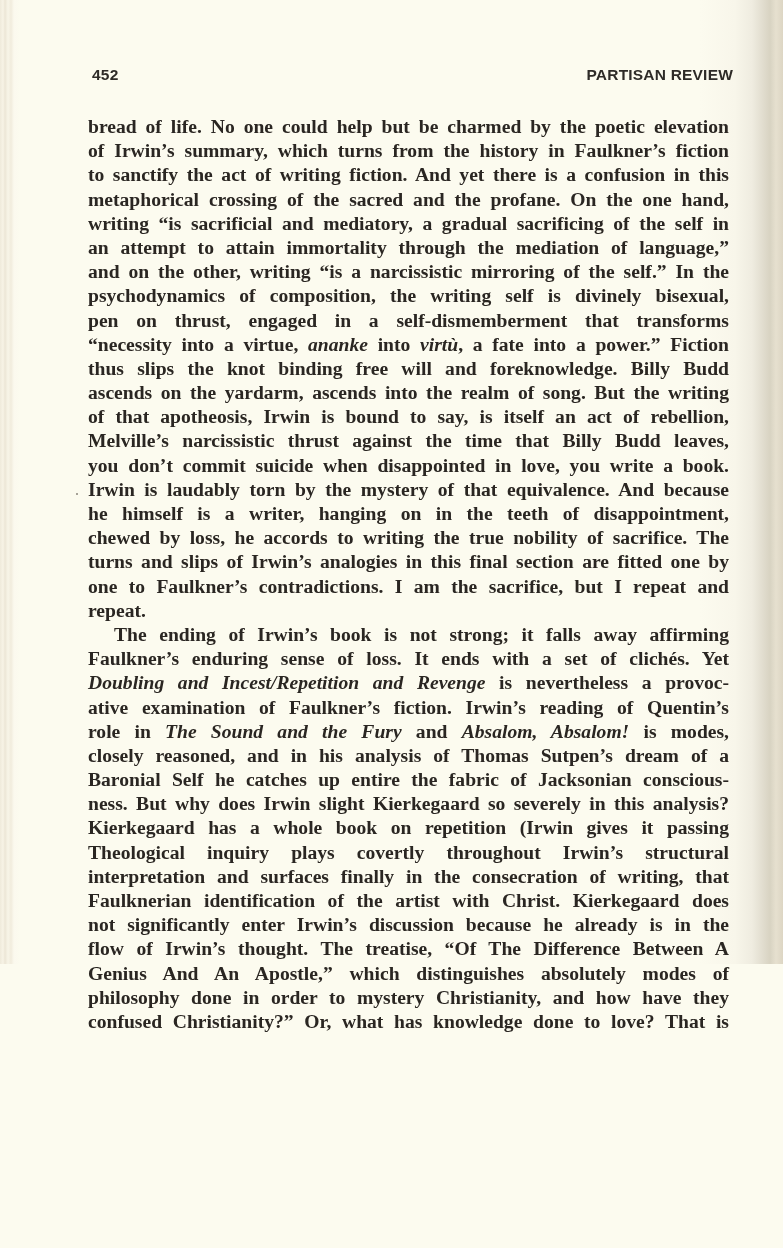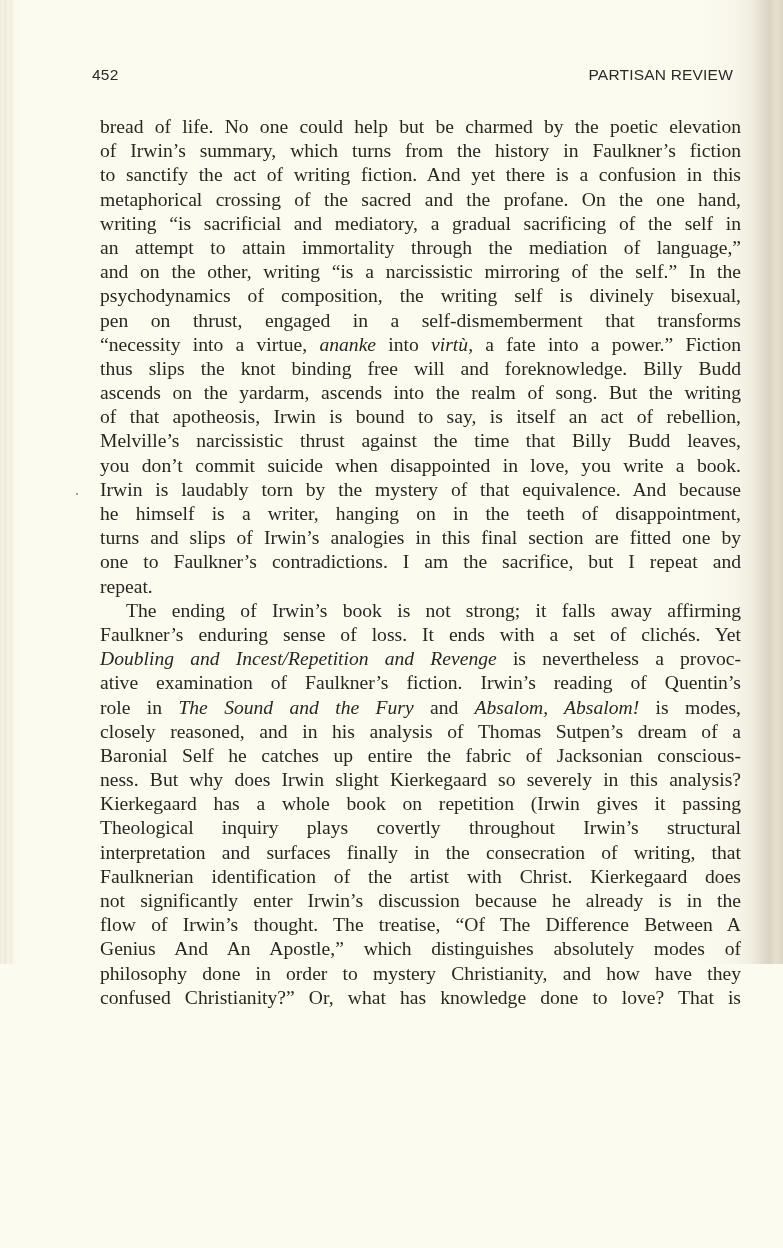--- a/index.html
+++ b/index.html
@@ -15,37 +15,38 @@
     font-family: "Liberation Serif", "DejaVu Serif", serif;
     color: #2a2622;
   }
   .page {
     position: absolute;
     left: 0; top: 0;
     width: 783px; height: 964px;
     background: linear-gradient(to right,
       #efeadb 0px, #f7f3e6 3px, #ece6d6 5px, #f8f5e8 8px, #f1ecdd 11px, #fbf9ee 14px,
       #fcfbef 20px, #fcfbef 700px, #f8f6ea 735px, #efece0 752px, #e2ded0 762px, #d8d3c2 770px, #e6e0cf 776px, #ddd6c4 783px);
+    font-weight: bold;
   }
   .running-head {
     position: absolute;
     top: 66px;
     left: 92px;
     width: 641px;
     height: 20px;
     font-family: "Liberation Sans", "DejaVu Sans", sans-serif;
     font-size: 15.5px;
     color: #2e2b27;
     letter-spacing: 0.2px;
   }
   .page-number { position: absolute; left: 0; top: 0; }
   .journal-title { position: absolute; right: 0; top: 0; }
   .body-text {
     position: absolute;
-    left: 100px;
+    left: 88px;
     top: 115px;
     width: 641px;
     font-size: 19.6px;
     line-height: 24.2px;
   }
   .line {
     display: block;
     height: 24.2px;
     white-space: nowrap;
     text-align: justify;
@@ -88,20 +89,21 @@
       <span class="line">psychodynamics of composition, the writing self is divinely bisexual,</span>
       <span class="line">pen on thrust, engaged in a self-dismemberment that transforms</span>
       <span class="line"><span>“necessity into a virtue, </span><i>ananke</i><span> into </span><i>virtù</i><span>, a fate into a power.” Fiction</span></span>
       <span class="line">thus slips the knot binding free will and foreknowledge. Billy Budd</span>
       <span class="line">ascends on the yardarm, ascends into the realm of song. But the writing</span>
       <span class="line">of that apotheosis, Irwin is bound to say, is itself an act of rebellion,</span>
       <span class="line">Melville’s narcissistic thrust against the time that Billy Budd leaves,</span>
       <span class="line">you don’t commit suicide when disappointed in love, you write a book.</span>
       <span class="line">Irwin is laudably torn by the mystery of that equivalence. And because</span>
       <span class="line">he himself is a writer, hanging on in the teeth of disappointment,</span>
+      <span class="line">chewed by loss, he accords to writing the true nobility of sacrifice. The</span>
       <span class="line">turns and slips of Irwin’s analogies in this final section are fitted one by</span>
       <span class="line">one to Faulkner’s contradictions. I am the sacrifice, but I repeat and</span>
       <span class="line last">repeat.</span>
     </div>
 
     <div>
       <span class="line indent">The ending of Irwin’s book is not strong; it falls away affirming</span>
       <span class="line">Faulkner’s enduring sense of loss. It ends with a set of clichés. Yet</span>
       <span class="line"><i>Doubling and Incest/Repetition and Revenge</i><span> is nevertheless a provoc-</span></span>
       <span class="line">ative examination of Faulkner’s fiction. Irwin’s reading of Quentin’s</span>

